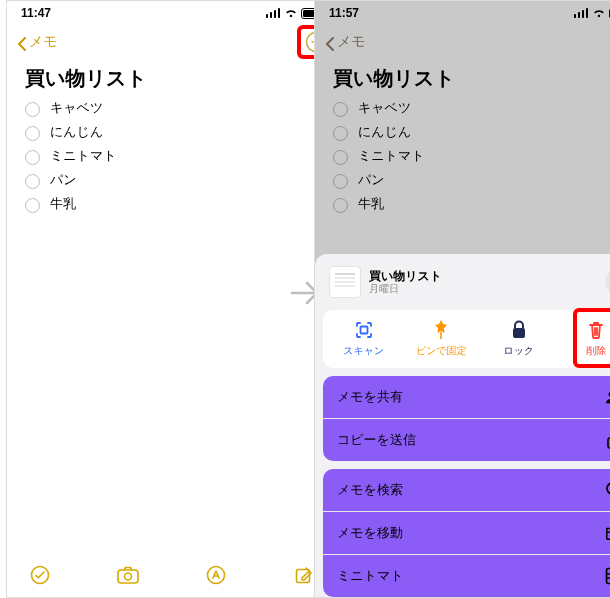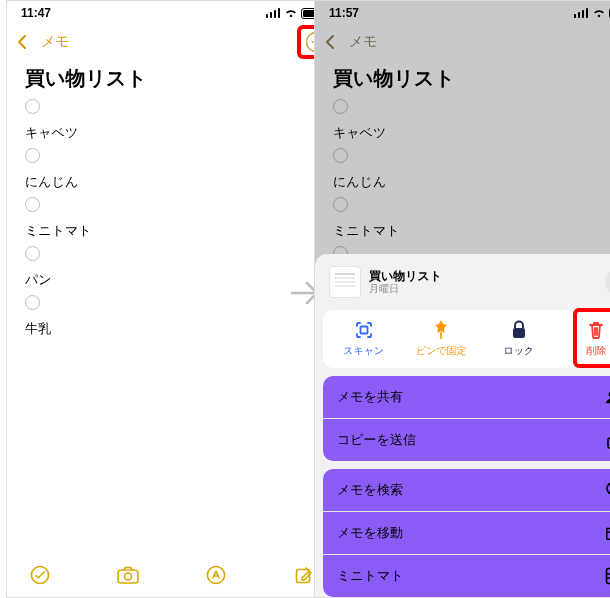--- a/index.html
+++ b/index.html
@@ -31,21 +31,21 @@
   .status-icons { display:flex; align-items:center; gap:3px; }
   .signal, .wifi, .battery { display:inline-block; }
   .signal svg, .wifi svg, .battery svg { display:block; }
 
   
   .navrow {
     height:34px; display:flex; align-items:center;
     padding:0 10px; position:relative;
   }
   .back {
-    display:flex; align-items:center; gap:14px;
+    display:flex; align-items:flex-end; gap:2px;
     color:#d39800; font-size:14px;
   }
   .back.dim { color:#8f8060; }
   .spacer { flex:1; }
   .more-btn {
     width:22px; height:22px; border-radius:50%;
     display:flex; align-items:center; justify-content:center;
     color:#c9a93a;
   }
   .more-btn svg circle.ring { fill:none; stroke:currentColor; stroke-width:1.5; }
@@ -53,22 +53,22 @@
   .redbox {
     position:absolute; border:4px solid #ff0000; border-radius:6px;
     pointer-events:none;
   }
 
   
   .note-title {
     font-size:20px; font-weight:700; padding:6px 18px 4px;
   }
   .check-item {
-    display:flex; align-items:flex-start; gap:10px;
-    padding:3px 18px; font-size:13px;flex-direction:column;
+    display:flex; align-items:flex-end; gap:10px;
+    padding:3px 18px; font-size:13px;
   }
   .circle {
     width:15px; height:15px; border:1.5px solid #bcbcbc; border-radius:50%;
     flex:0 0 auto;
   }
 
   
   .arrow {
     position:absolute; left:289px; top:276px; width:34px; height:34px;
     color:#bdbdbd;

